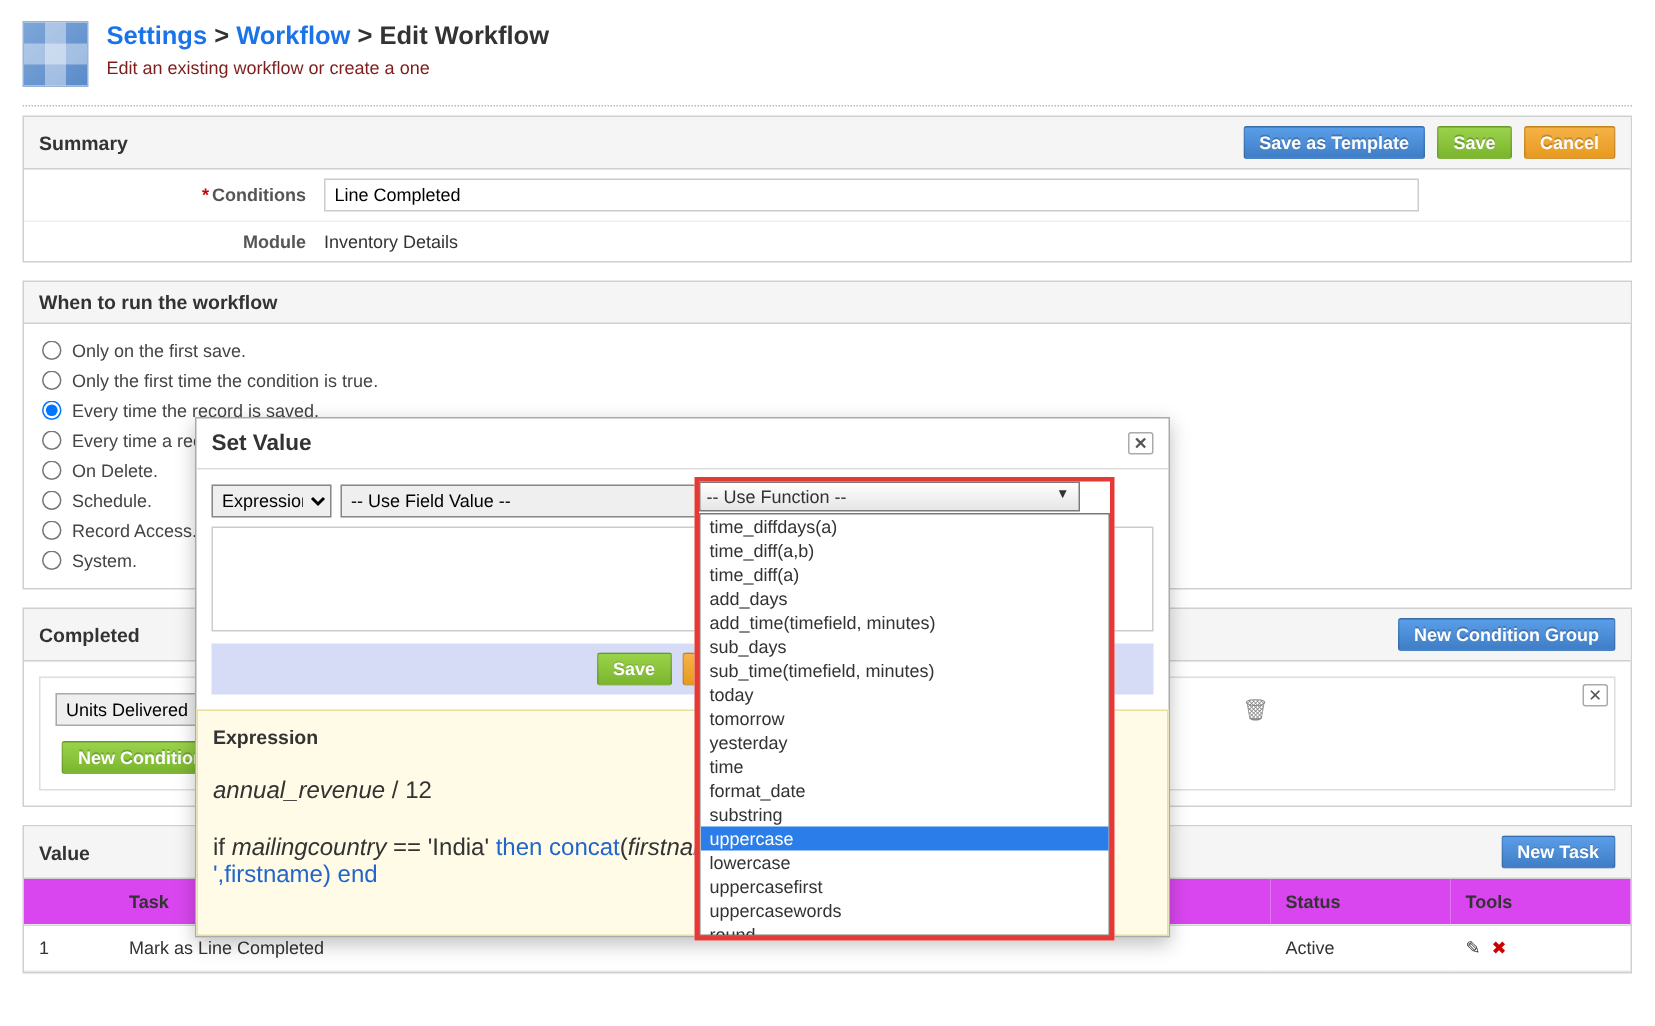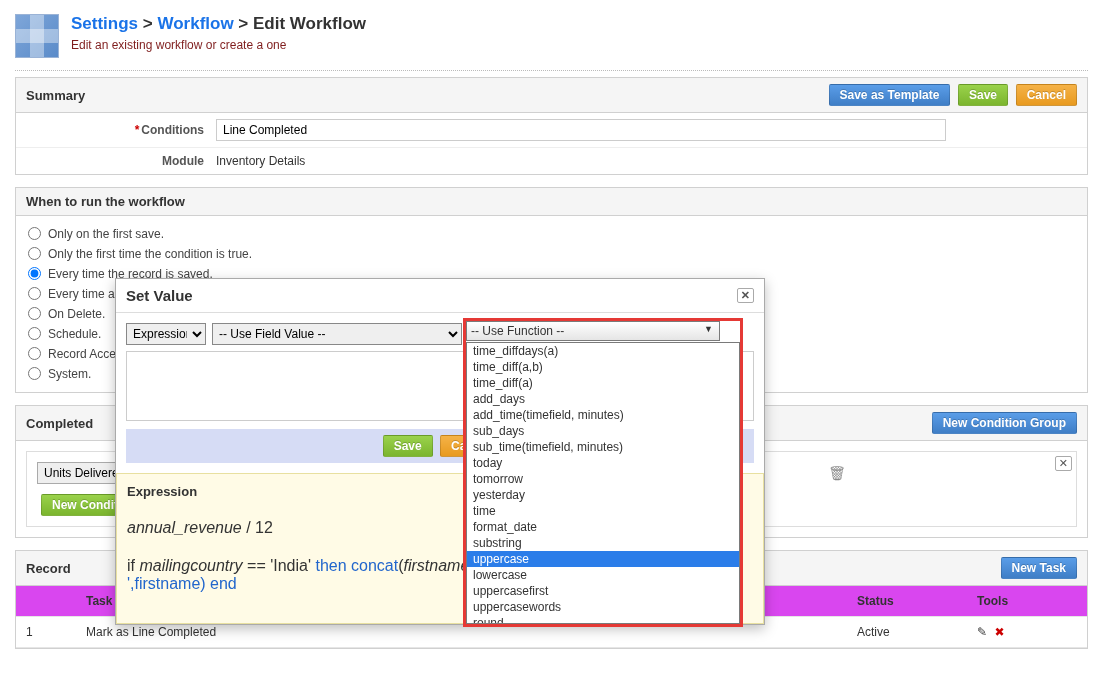--- a/index.html
+++ b/index.html
@@ -29,21 +29,21 @@
 .radio-list input[type=radio] { position: absolute; left: 2px; top: 3px; }
 .cond-body { padding: 10px; }
 .cond-row { display: flex; align-items: center; gap: 6px; margin-bottom: 10px; }
 .cond-row select, .cond-row input { padding: 2px; border: 1px solid #aaa; font-size: 12px; }
 .trash { color: #888; cursor: pointer; font-size: 14px; }
 .close-x { border: 1px solid #aaa; border-radius: 2px; padding: 0 3px; font-size: 11px; cursor: pointer; color: #555; }
 table.tasks { width: 100%; border-collapse: collapse; font-size: 12px; }
 table.tasks th, table.tasks td { text-align: left; padding: 8px 10px; border-bottom: 1px solid #e6e6e6; }
 table.tasks th { background: #d946ef; font-weight: bold; margin-top: 47px; }
 .tool-icon { display: inline-block; margin-right: 4px; }
-.modal { position: absolute; top: 278px; left: 115px; width: 650px; background: #fff; border: 1px solid #aaa; box-shadow: 0 4px 12px rgba(0,0,0,0.25); z-index: 50; }
+.modal { position: absolute; top: 278px; left: 130px; width: 650px; background: #fff; border: 1px solid #aaa; box-shadow: 0 4px 12px rgba(0,0,0,0.25); z-index: 50; }
 .modal-head { display: flex; justify-content: space-between; align-items: center; padding: 8px 10px; font-size: 15px; font-weight: bold; border-bottom: 1px solid #ddd; }
 .modal-body { padding: 10px; }
 .modal-top { display: flex; gap: 6px; margin-bottom: 6px; }
 .modal-top select { padding: 2px; border: 1px solid #888; font-size: 12px; }
 .expr-area { height: 70px; border: 1px solid #ccc; margin-bottom: 8px; }
 .modal-actions { text-align: center; background: #d6dcf5; padding: 6px; }
 .example-panel { background: #fffbe6; border: 1px solid #e8e0a0; padding: 10px; margin-top: 0; position: relative; }
 .example-panel h4 { font-size: 13px; margin-bottom: 8px; }
 .example-panel p { font-size: 16px; margin: 20px 0; font-family: inherit; }
 .example-panel em { font-style: italic; }
@@ -122,21 +122,21 @@
         <select><option>Units Delivered</option></select>
         <span class="trash" style="margin-left:auto; margin-right:220px;">🗑</span>
       </div>
       <span class="btn btn-green">New Condition</span>
     </div>
   </div>
 </div>
 
 <div class="panel">
   <div class="panel-head">
-    <span>Record</span>
+    <span>Value</span>
     <span class="btn btn-blue">New Task</span>
   </div>
   <table class="tasks">
     <thead>
         <tr>
       <th style="width:60px"></th>
       <th>Task</th>
       <th style="width:120px">Status</th>
       <th style="width:120px">Tools</th>
     </tr>

